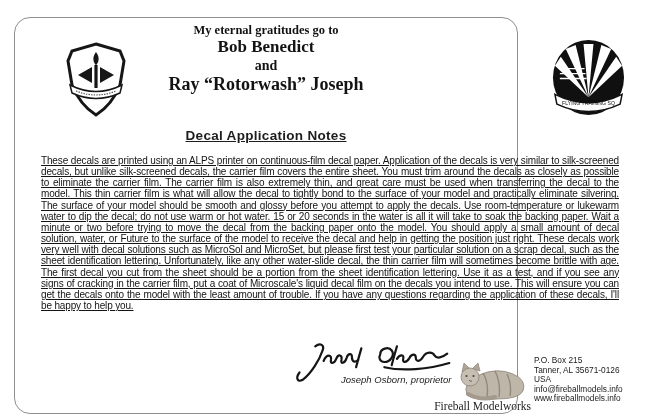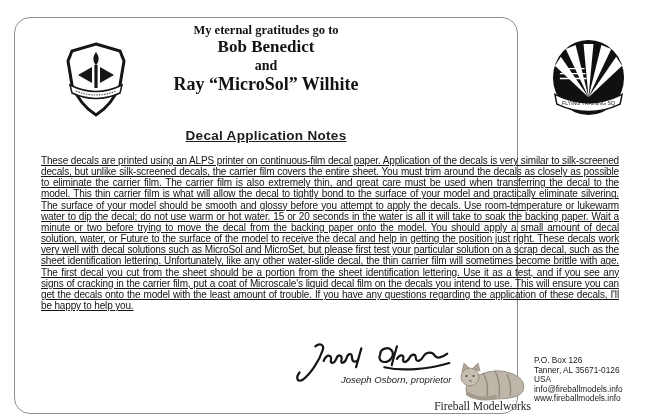--- a/index.html
+++ b/index.html
@@ -78,21 +78,21 @@
       <path d="M12,31 H36 M11,36 H37 M11,41 H38" stroke="#ffffff" stroke-width="1.3"></path>
       <path d="M6,57 Q40,74 74,57 L72,67 Q40,82 8,67 Z" fill="#ffffff" stroke="#101010" stroke-width="1.5"></path>
       <text x="40" y="68" text-anchor="middle" font-size="5.2" fill="#101010">FLYING TRAINING SQ</text>
     </svg>
   </div>
 
   <div class="hdr">
     <div class="intro">My eternal gratitudes go to</div>
     <div class="name1">Bob Benedict</div>
     <div class="conj">and</div>
-    <div class="name2">Ray “MicroSol” Wilhite</div>
+    <div class="name2">Ray “Rotorwash” Joseph</div>
   </div>
 
   <div class="title">Decal Application Notes</div>
 
   <p class="bodytext">These decals are printed using an ALPS printer on continuous-film decal paper.  Application of the decals is very similar to silk-screened decals, but unlike silk-screened decals, the carrier film covers the entire sheet. You must trim around the decals as closely as possible to eliminate the carrier film. The carrier film is also extremely thin, and great care must be used when transferring the decal to the model. This thin carrier film is what will allow the decal to tightly bond to the surface of your model and practically eliminate silvering. The surface of your model should be smooth and glossy before you attempt to apply the decals.  Use room-temperature or lukewarm water to dip the decal; do not use warm or hot water. 15 or 20 seconds in the water is all it will take to soak the backing paper. Wait a minute or two before trying to move the decal from the backing paper onto the model. You should apply a small amount of decal solution, water, or Future to the surface of the model to receive the decal and help in getting the position just right. These decals work very well with decal solutions such as MicroSol and MicroSet, but please first test your particular solution on a scrap decal, such as the sheet identification lettering. Unfortunately, like any other water-slide decal, the thin carrier film will sometimes become brittle with age. The first decal you cut from the sheet should be a portion from the sheet identification lettering. Use it as a test, and if you see any signs of cracking in the carrier film, put a coat of Microscale's liquid decal film on the decals you intend to use. This will ensure you can get the decals onto the model with the least amount of trouble.  If you have any questions regarding the application of these decals, I'll be happy to help you.</p>
 
   <svg class="sig" viewBox="0 0 160 42">
     <g fill="none" stroke="#151515" stroke-width="2.1" stroke-linecap="round">
       <path d="M22,6 C27,2 31,5 29,10 C26,19 18,32 10,38 C5,41 3,36 7,31"></path>
       <path d="M30,20 C33,13 38,14 37,19 C36,23 40,23 42,18 C44,13 48,14 47,19 C46,23 50,23 52,17 C53,13 57,12 57,16 C57,21 60,22 63,19"></path>
@@ -114,20 +114,20 @@
     <polygon points="9,11 11,2 17,8" fill="#b0a79a" stroke="#8c8376" stroke-width="0.7"></polygon>
     <polygon points="19,8 25,2 27,10" fill="#b0a79a" stroke="#8c8376" stroke-width="0.7"></polygon>
     <circle cx="17" cy="16" r="9" fill="#c7beb2" stroke="#8c8376" stroke-width="0.8"></circle>
     <circle cx="13.5" cy="15" r="1.1" fill="#4c463e"></circle>
     <circle cx="20.5" cy="15" r="1.1" fill="#4c463e"></circle>
     <path d="M16,19 q1,2 3,1" fill="none" stroke="#4c463e" stroke-width="0.8"></path>
   </svg>
   <div class="brand">Fireball Modelworks</div>
 
   <div class="address">
-    <div>P.O. Box 126</div>
+    <div>P.O. Box 215</div>
     <div>Tanner, AL 35671-0126</div>
     <div>USA</div>
     <div>info@fireballmodels.info</div>
     <div>www.fireballmodels.info</div>
   </div>
 
 </div>
 
 </body></html>

